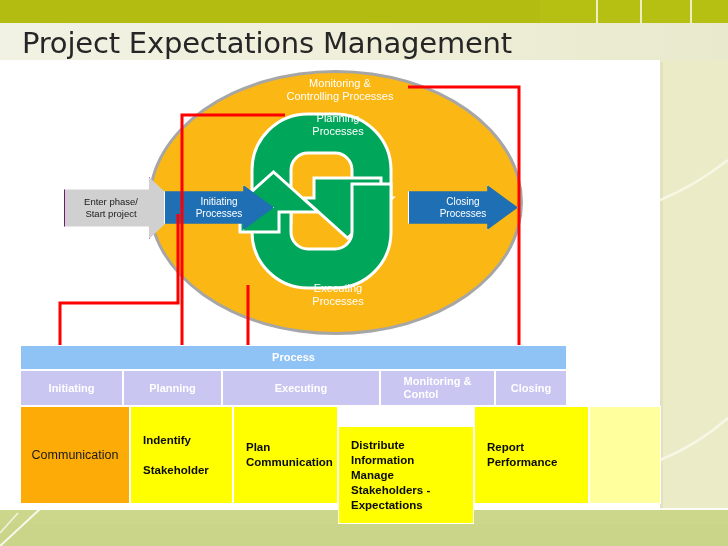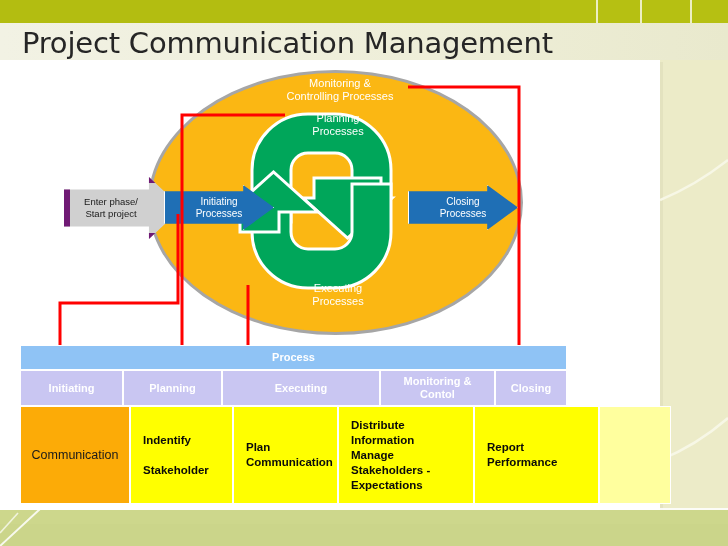--- a/index.html
+++ b/index.html
@@ -141,21 +141,21 @@
     height: 62px;
     background: #d0d0d0;
     color: #1a1a1a;
     font-size: 9.5px;
     line-height: 12px;
     text-align: center;
     display: flex;
     align-items: center;
     justify-content: center;
     white-space: pre-line;
-    border: 6px solid #701a75;
+    border: 1px solid #701a75;
     box-sizing: border-box;
   }
   .gray-enter {
     left: 64px; top: 117px; width: 118px;
     clip-path: polygon(0 20%, 72% 20%, 72% 0, 100% 50%, 72% 100%, 72% 80%, 0 80%);
     padding-right: 24px;
   }
   .gray-exit {
     left: 508px; top: 117px; width: 118px;
     clip-path: polygon(0 20%, 72% 20%, 72% 0, 100% 50%, 72% 100%, 72% 80%, 0 80%);
@@ -179,21 +179,20 @@
     top: 345px;
     width: 657px;
   }
   .trow { display: flex; }
   .cell {
     box-sizing: border-box;
     border: 1px solid #ffffff;
     display: flex;
     align-items: center;
     justify-content: center;
-    text-align: center;
     color: #ffffff;
     font-size: 11px;
     font-weight: bold;
     line-height: 13px;
     white-space: pre-line;
   }
   .c-ka {
     width: 110px;
     background: #d2a096;
     height: 61px;
@@ -226,42 +225,42 @@
     font-size: 11.5px;
     font-weight: bold;
     line-height: 15px;
     justify-content: flex-start;
     text-align: left;
     padding-left: 12px;
     padding-right: 4px;
   }
   .body-row .c-val.v-initiating { width: 103px; }
   .body-row .c-val.v-planning   { width: 105px; }
-  .body-row .c-val.v-executing  { width: 136px; }
-  .body-row .c-val.v-monitoring { width: 125px; }
+  .body-row .c-val.v-executing  { width: 136px; margin-top: 20px; }
+  .body-row .c-val.v-monitoring { width: 115px; }
   .body-row .c-val.v-closing    { width: 72px; background:#ffff9e; }
 </style>
 </head>
 <body>
 
 <div id="slide">
 
   <div class="bg-pale"></div>
   <div class="bg-olive-band"></div>
   <div class="bg-olive-band-2"></div>
 
   <div class="hairline" style="left:596px;top:0;width:1.5px;height:23px;"></div>
   <div class="hairline" style="left:640px;top:0;width:1.5px;height:23px;"></div>
   <div class="hairline" style="left:690px;top:0;width:1.5px;height:23px;"></div>
   <div class="hairline" style="left:598px;top:23px;width:1.5px;height:38px;"></div>
   <div class="hairline" style="left:642px;top:23px;width:1.5px;height:38px;"></div>
   <div class="hairline" style="left:284px;top:23px;width:1.5px;height:11px;transform:rotate(6deg);"></div>
 
   <div class="title-band"></div>
-  <div class="slide-title">Project Communication Management</div>
+  <div class="slide-title">Project Expectations Management</div>
 
   <div class="bg-white-panel"></div>
   <div class="bg-white-panel-shadow"></div>
 
   <svg class="s-svg" style="left:660px;top:60px;width:68px;height:450px;" viewBox="0 0 68 450" preserveAspectRatio="none">
     <path d="M0 140 C 25 130, 45 118, 68 100" stroke="#f7f7e6" stroke-width="2.5" fill="none"></path>
     <path d="M0 400 C 25 390, 45 378, 68 358" stroke="#f7f7e6" stroke-width="2.5" fill="none"></path>
   </svg>
 
   <div class="bg-bottom-green"></div>

